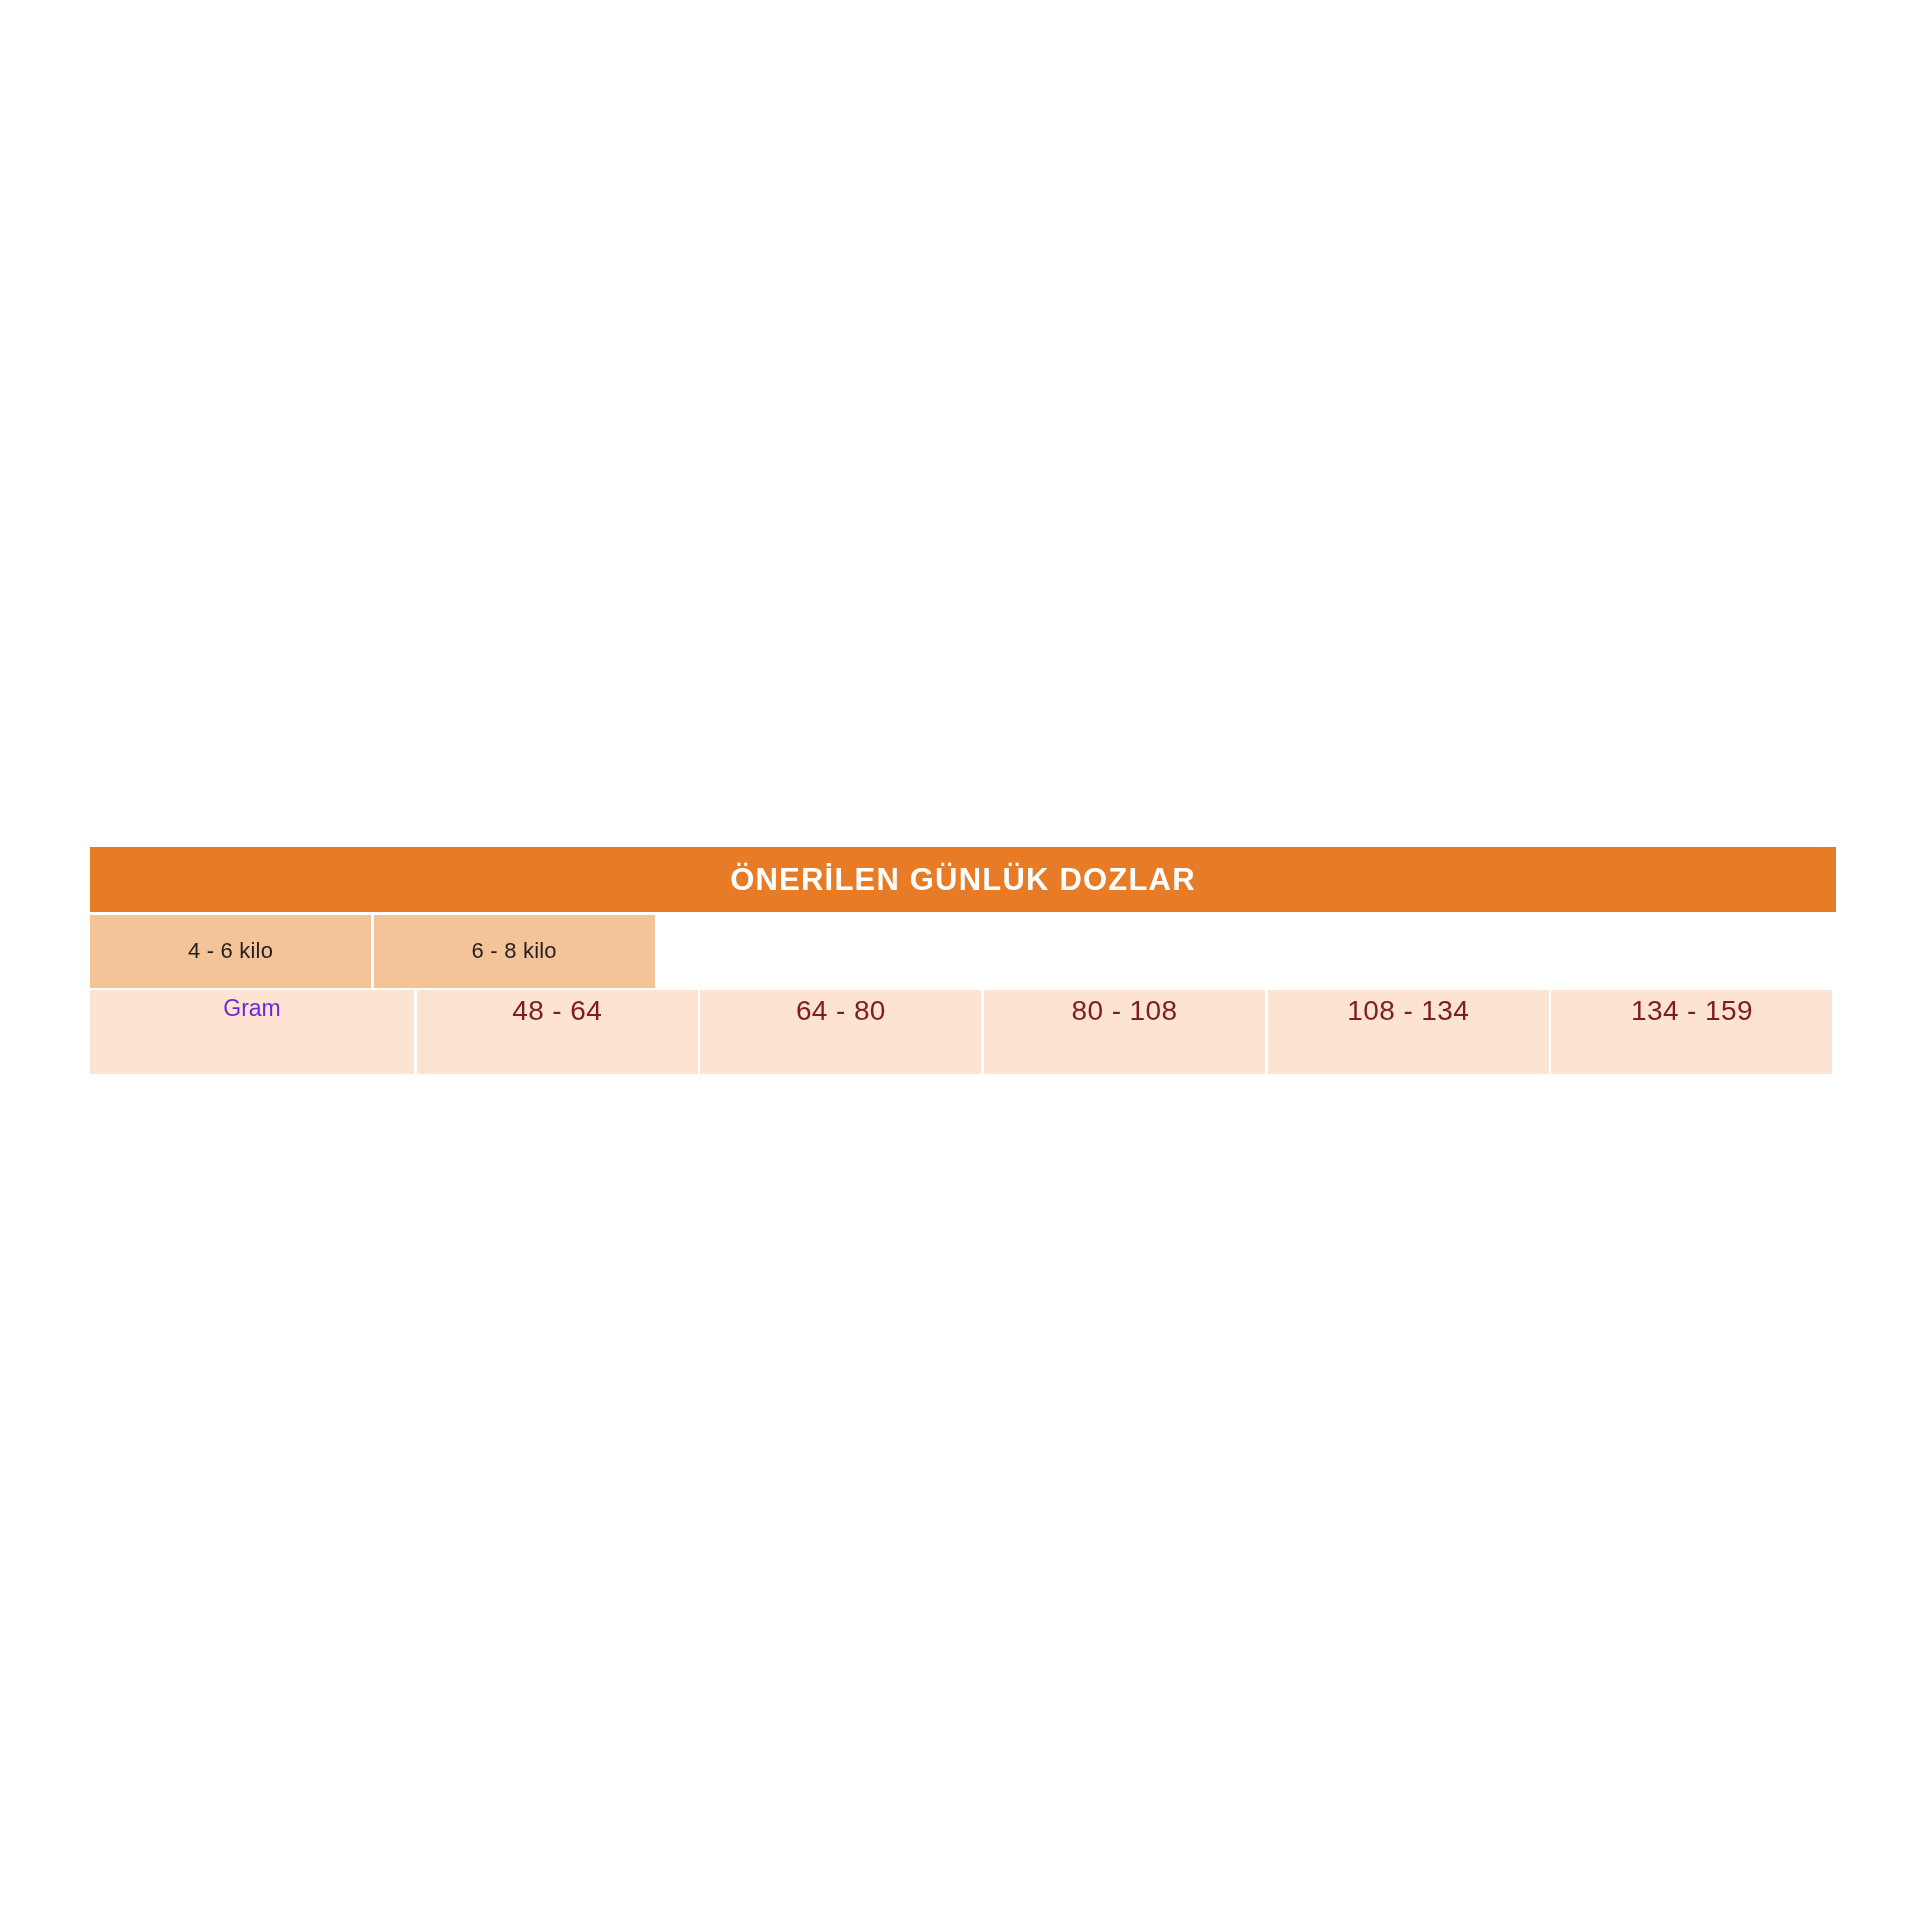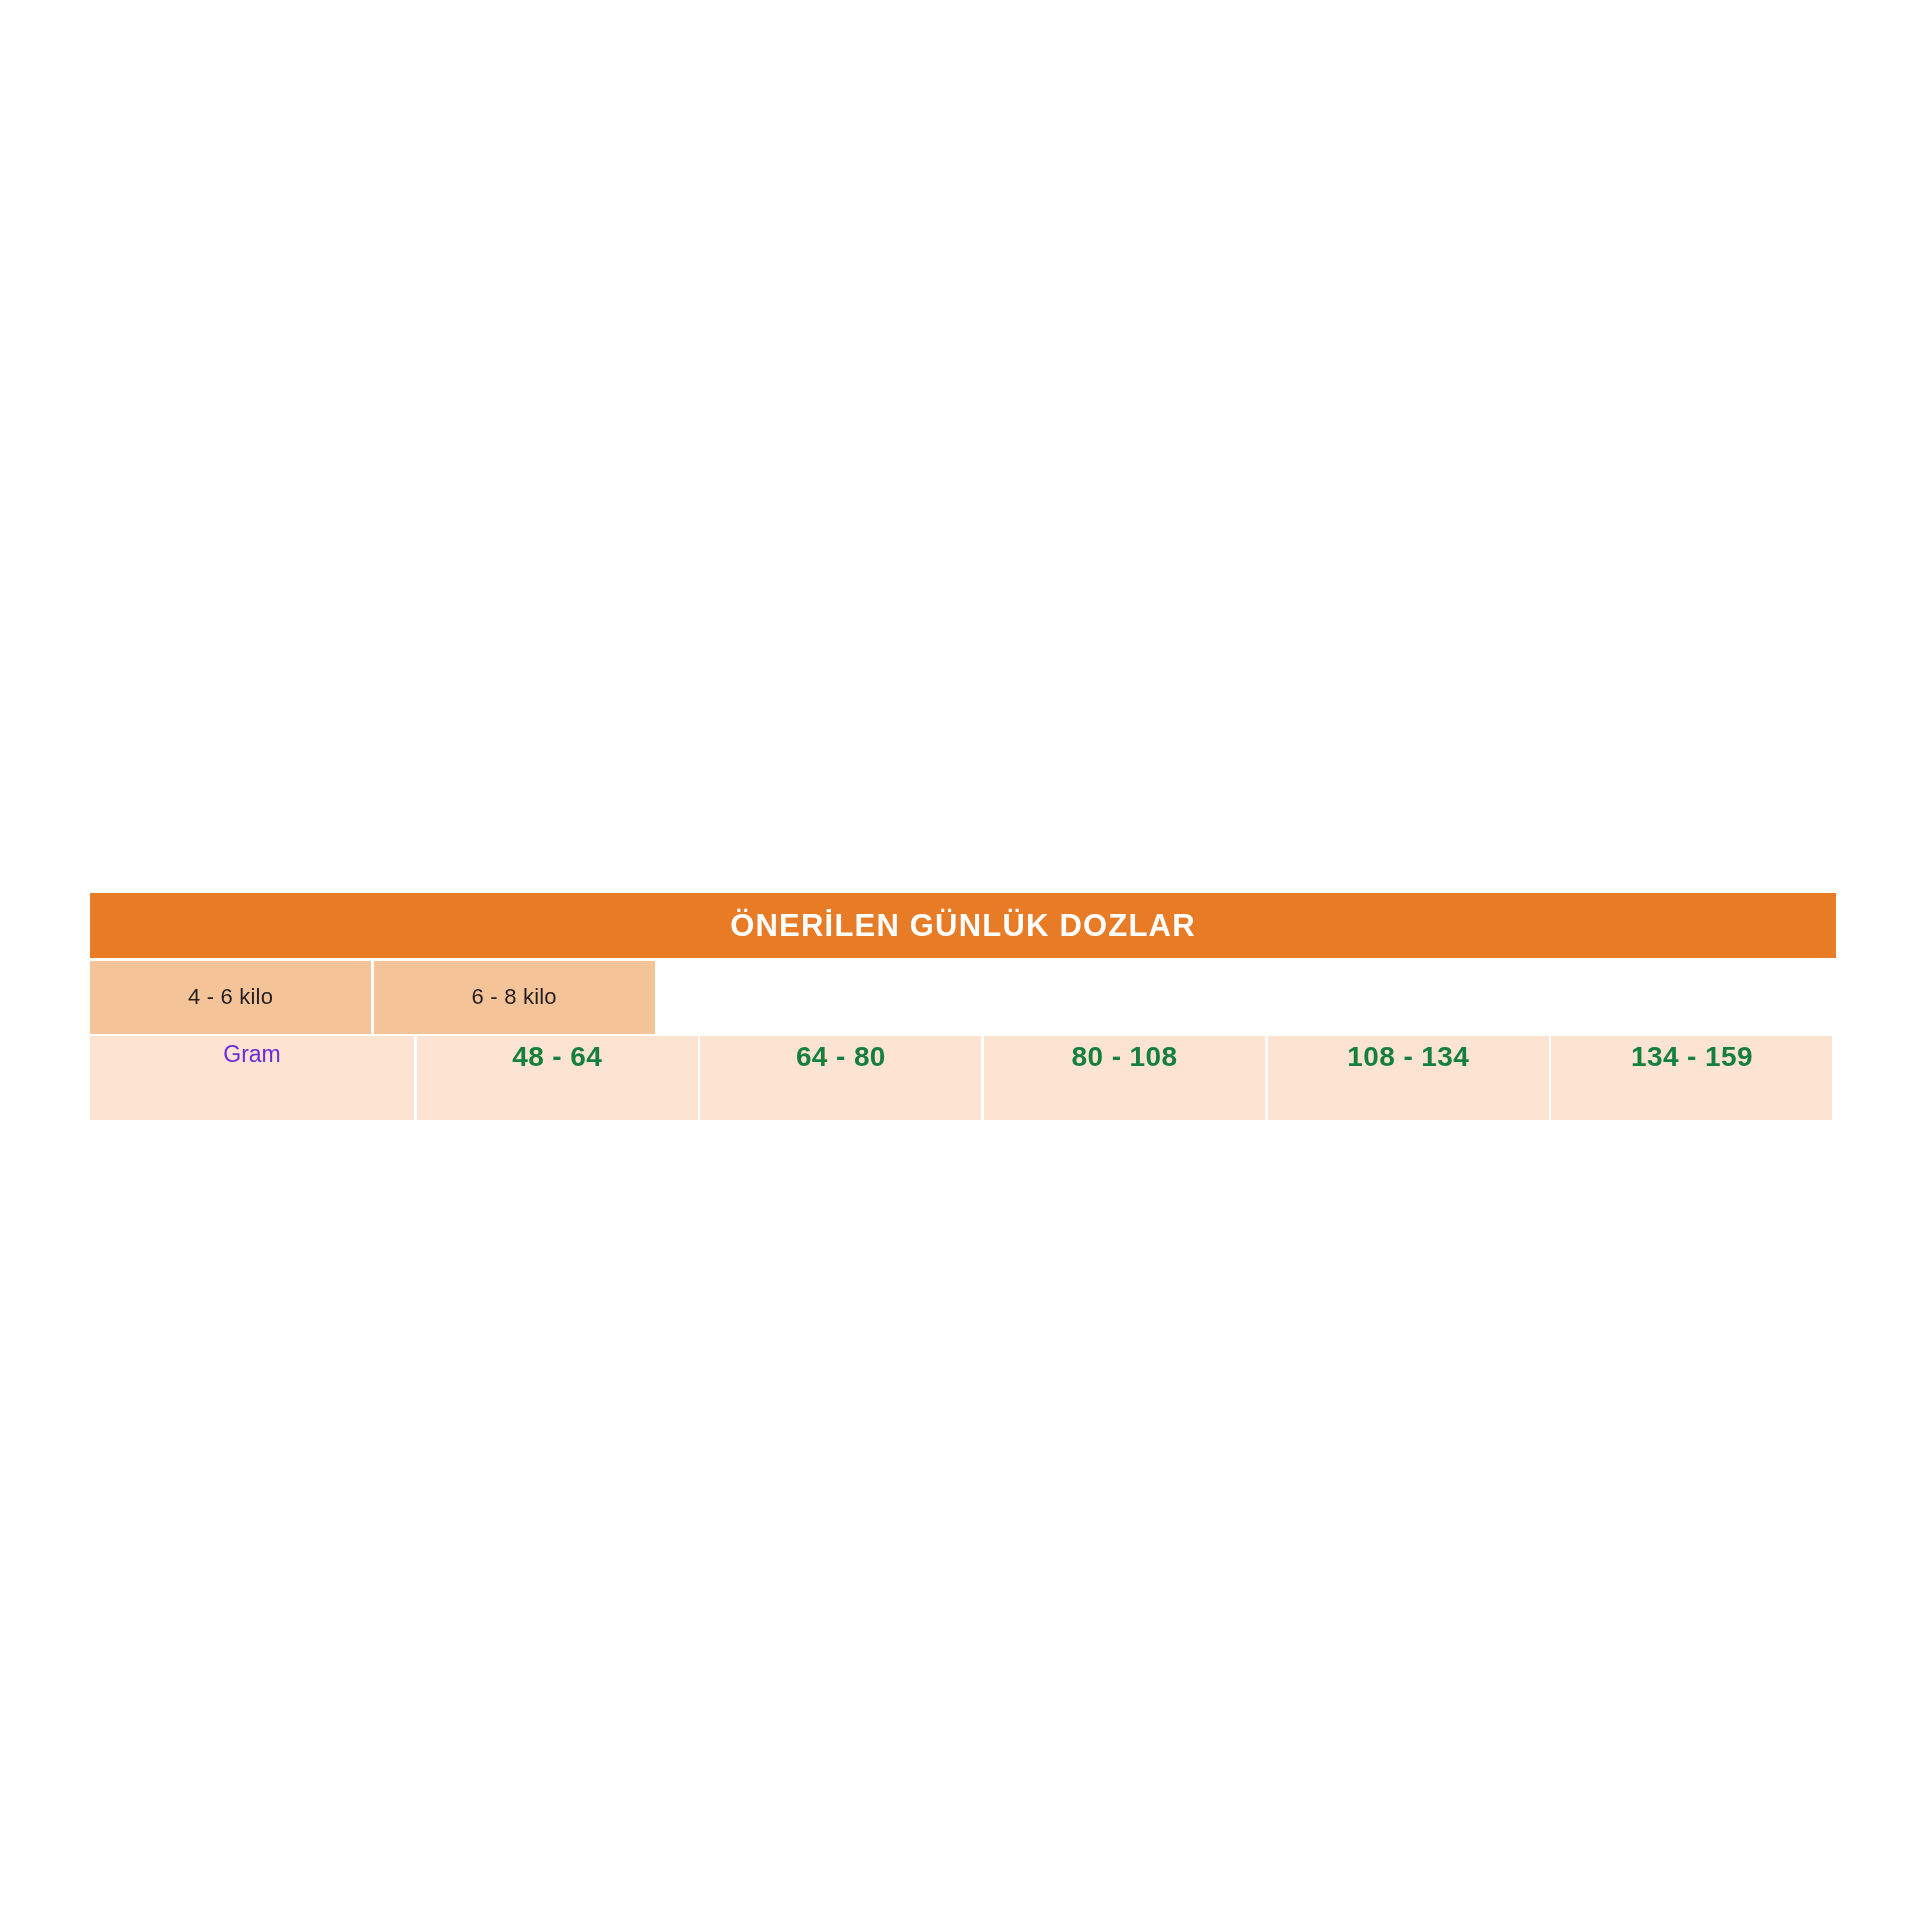--- a/index.html
+++ b/index.html
@@ -19,21 +19,21 @@
     position: relative;
     width: 1925px;
     height: 1925px;
     background: #ffffff;
   }
 
   
   .dose-table {
     position: absolute;
     left: 90px;
-    top: 893px;
+    top: 847px;
     width: 1746px;
     height: 227px;
     box-sizing: border-box;
     display: flex;
     flex-direction: column;
     background: #ffffff;
   }
 
   .dose-title-row {
     height: 65px;
@@ -88,23 +88,23 @@
   }
   .weight-label.two-line { white-space: normal; line-height: 1.5; }
 
   .gram-label {
     color: #6d28d9;
     font-size: 23px;
     font-weight: 400;
     line-height: 1;
   }
   .gram-value {
-    color: #15803d;
+    color: #7f1d1d;
     font-size: 28px;
-    font-weight: 700;
+    font-weight: 400;
     letter-spacing: 0.4px;
     line-height: 1;
     white-space: nowrap;
   }
 </style>
 </head>
 <body>
 
 <div id="canvas">
 

